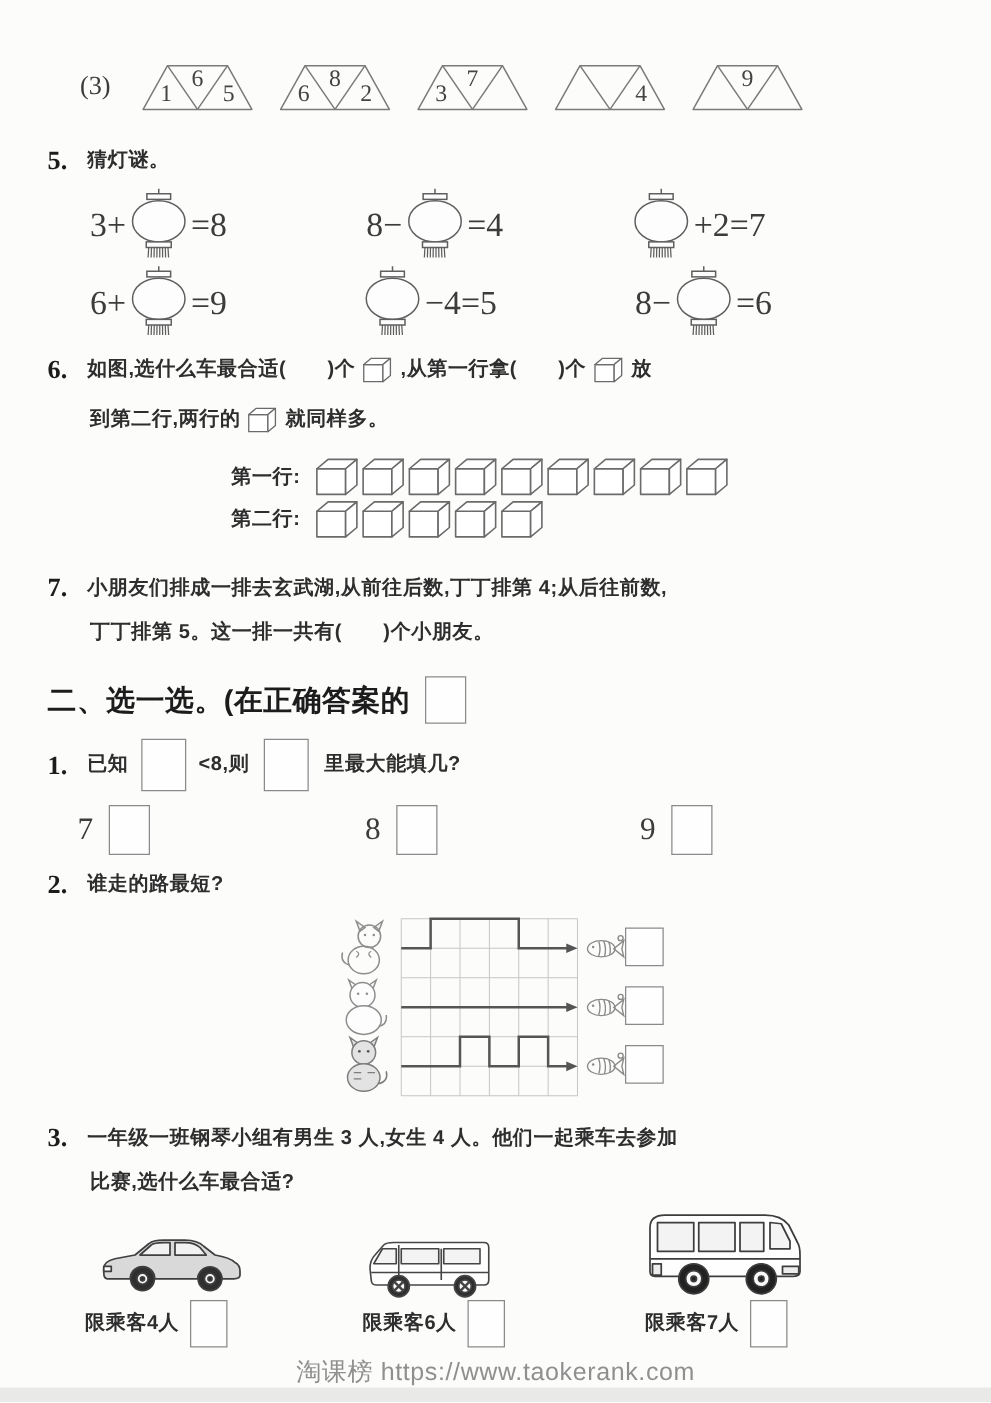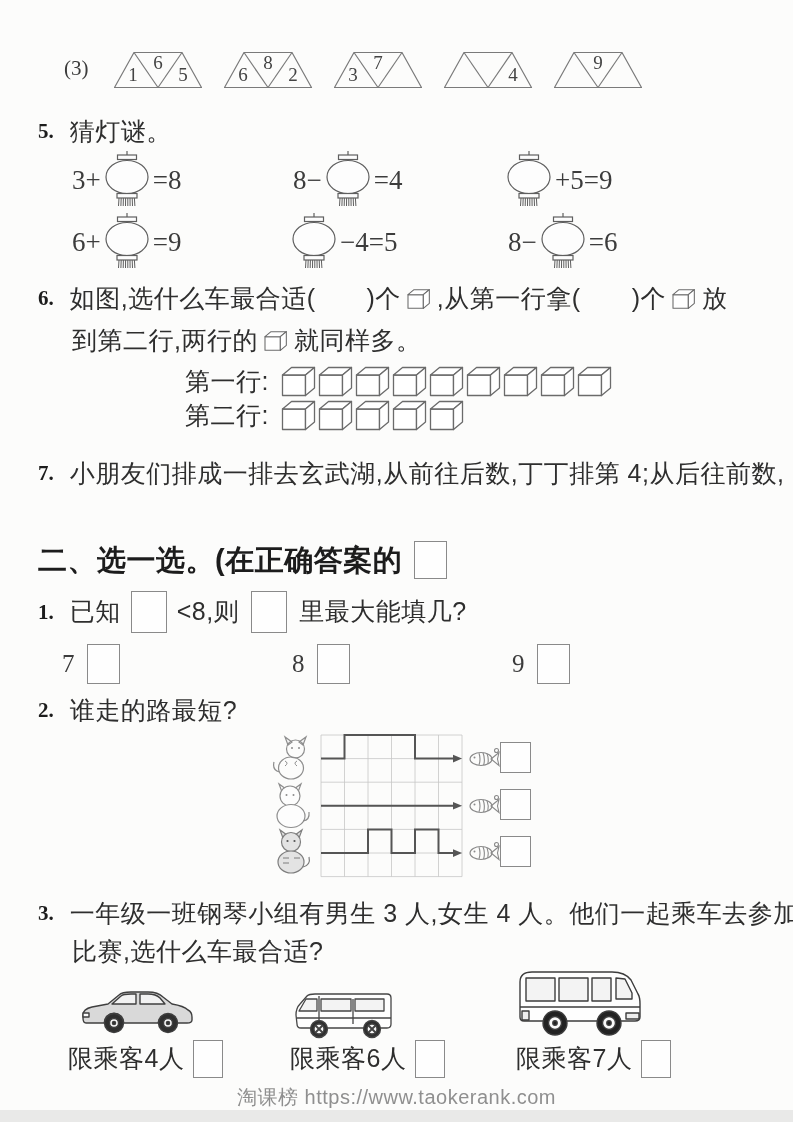--- a/index.html
+++ b/index.html
@@ -1,19 +1,19 @@
 <!DOCTYPE html>
 <html><head>
 <meta charset="utf-8">
 <style>
   html,body{margin:0;padding:0;background:#ffffff;}
   .page{position:relative;width:793px;height:1122px;background:#fcfcfb;overflow:hidden;
         font-family:"Liberation Sans",sans-serif;color:#2e2e2e;}
   .abs{position:absolute;}
-  .cn{font-size:25px;color:#2e2e2e;letter-spacing:.5px;line-height:1.25;}
+  .cn{font-size:16px;color:#2e2e2e;letter-spacing:.5px;line-height:1.25;font-weight:bold;}
   .bold{font-weight:bold;color:#1c1c1c;}
   .qnum{font-family:"Liberation Serif",serif;font-weight:bold;font-size:21px;color:#1c1c1c;margin-right:10px;}
   .serif{font-family:"Liberation Serif",serif;}
   .qline{display:flex;align-items:center;gap:6px;white-space:nowrap;}
   .eq{display:flex;align-items:center;font-family:"Liberation Serif",serif;
       font-size:27px;color:#3c3c3c;gap:2px;}
   .box{border:1.6px solid #8a8a8a;background:#fefefe;box-sizing:border-box;}
   .cubes{display:inline-flex;gap:1px;margin-left:6px;align-items:flex-end;}
   .optgroup{display:flex;align-items:center;gap:12px;}
   .optnum{font-family:"Liberation Serif",serif;font-size:25px;color:#3c3c3c;}
@@ -151,21 +151,21 @@
             <line x1="18.2" y1="48" x2="17.9" y2="56"></line>
             <line x1="20.4" y1="48" x2="20.2" y2="56"></line>
             <line x1="22.6" y1="48" x2="22.5" y2="56"></line>
             <line x1="24.8" y1="48" x2="24.8" y2="56"></line>
             <line x1="27" y1="48" x2="27.1" y2="56"></line>
             <line x1="29.2" y1="48" x2="29.5" y2="56"></line>
             <line x1="31.4" y1="48" x2="31.9" y2="56"></line>
           </g>
         </g>
       </svg>
-    <span>+5=9</span>
+    <span>+2=7</span>
   </div>
   <div class="abs eq" style="left:72px;top:212px">
     <span>6+</span>
     <svg width="48" height="60" viewBox="0 0 48 60">
         <g fill="#fdfdfd" stroke="#5f5f5f" stroke-width="1.2">
           <line x1="24" y1="1" x2="24" y2="5"></line>
           <rect x="14.5" y="5" width="19" height="4.5"></rect>
           <ellipse cx="24" cy="27" rx="21" ry="16.5"></ellipse>
           <rect x="14" y="43.5" width="20" height="4.5"></rect>
           <g stroke-width="1">
@@ -377,23 +377,26 @@
       <polygon points="24.5,9 33.5,1.5 33.5,22 24.5,29.5"></polygon>
     </g>
   </svg>
 </span>
   </div>
 
   <div class="abs qline" style="left:38px;top:458px">
     <span class="qnum">7.</span>
     <span class="cn">小朋友们排成一排去玄武湖,从前往后数,丁丁排第 4;从后往前数,</span>
   </div>
+  <div class="abs" style="left:72px;top:496px">
+    <span class="cn">丁丁排第 5。这一排一共有(　　)个小朋友。</span>
+  </div>
 
   <div class="abs qline" style="left:38px;top:541px">
-    <span class="cn bold" style="font-size:29px">二、选一选。(在正确答案的</span>
+    <span class="cn bold" style="font-size:23px">二、选一选。(在正确答案的</span>
     <div class="box" style="width:33px;height:38px;margin:0 6px"></div>
   </div>
 
   <div class="abs qline" style="left:38px;top:591px">
     <span class="qnum">1.</span>
     <span class="cn">已知</span>
     <div class="box" style="width:36px;height:42px;margin:0 4px"></div>
     <span class="cn">&lt;8,则</span>
     <div class="box" style="width:36px;height:42px;margin:0 6px"></div>
     <span class="cn">里最大能填几?</span>

